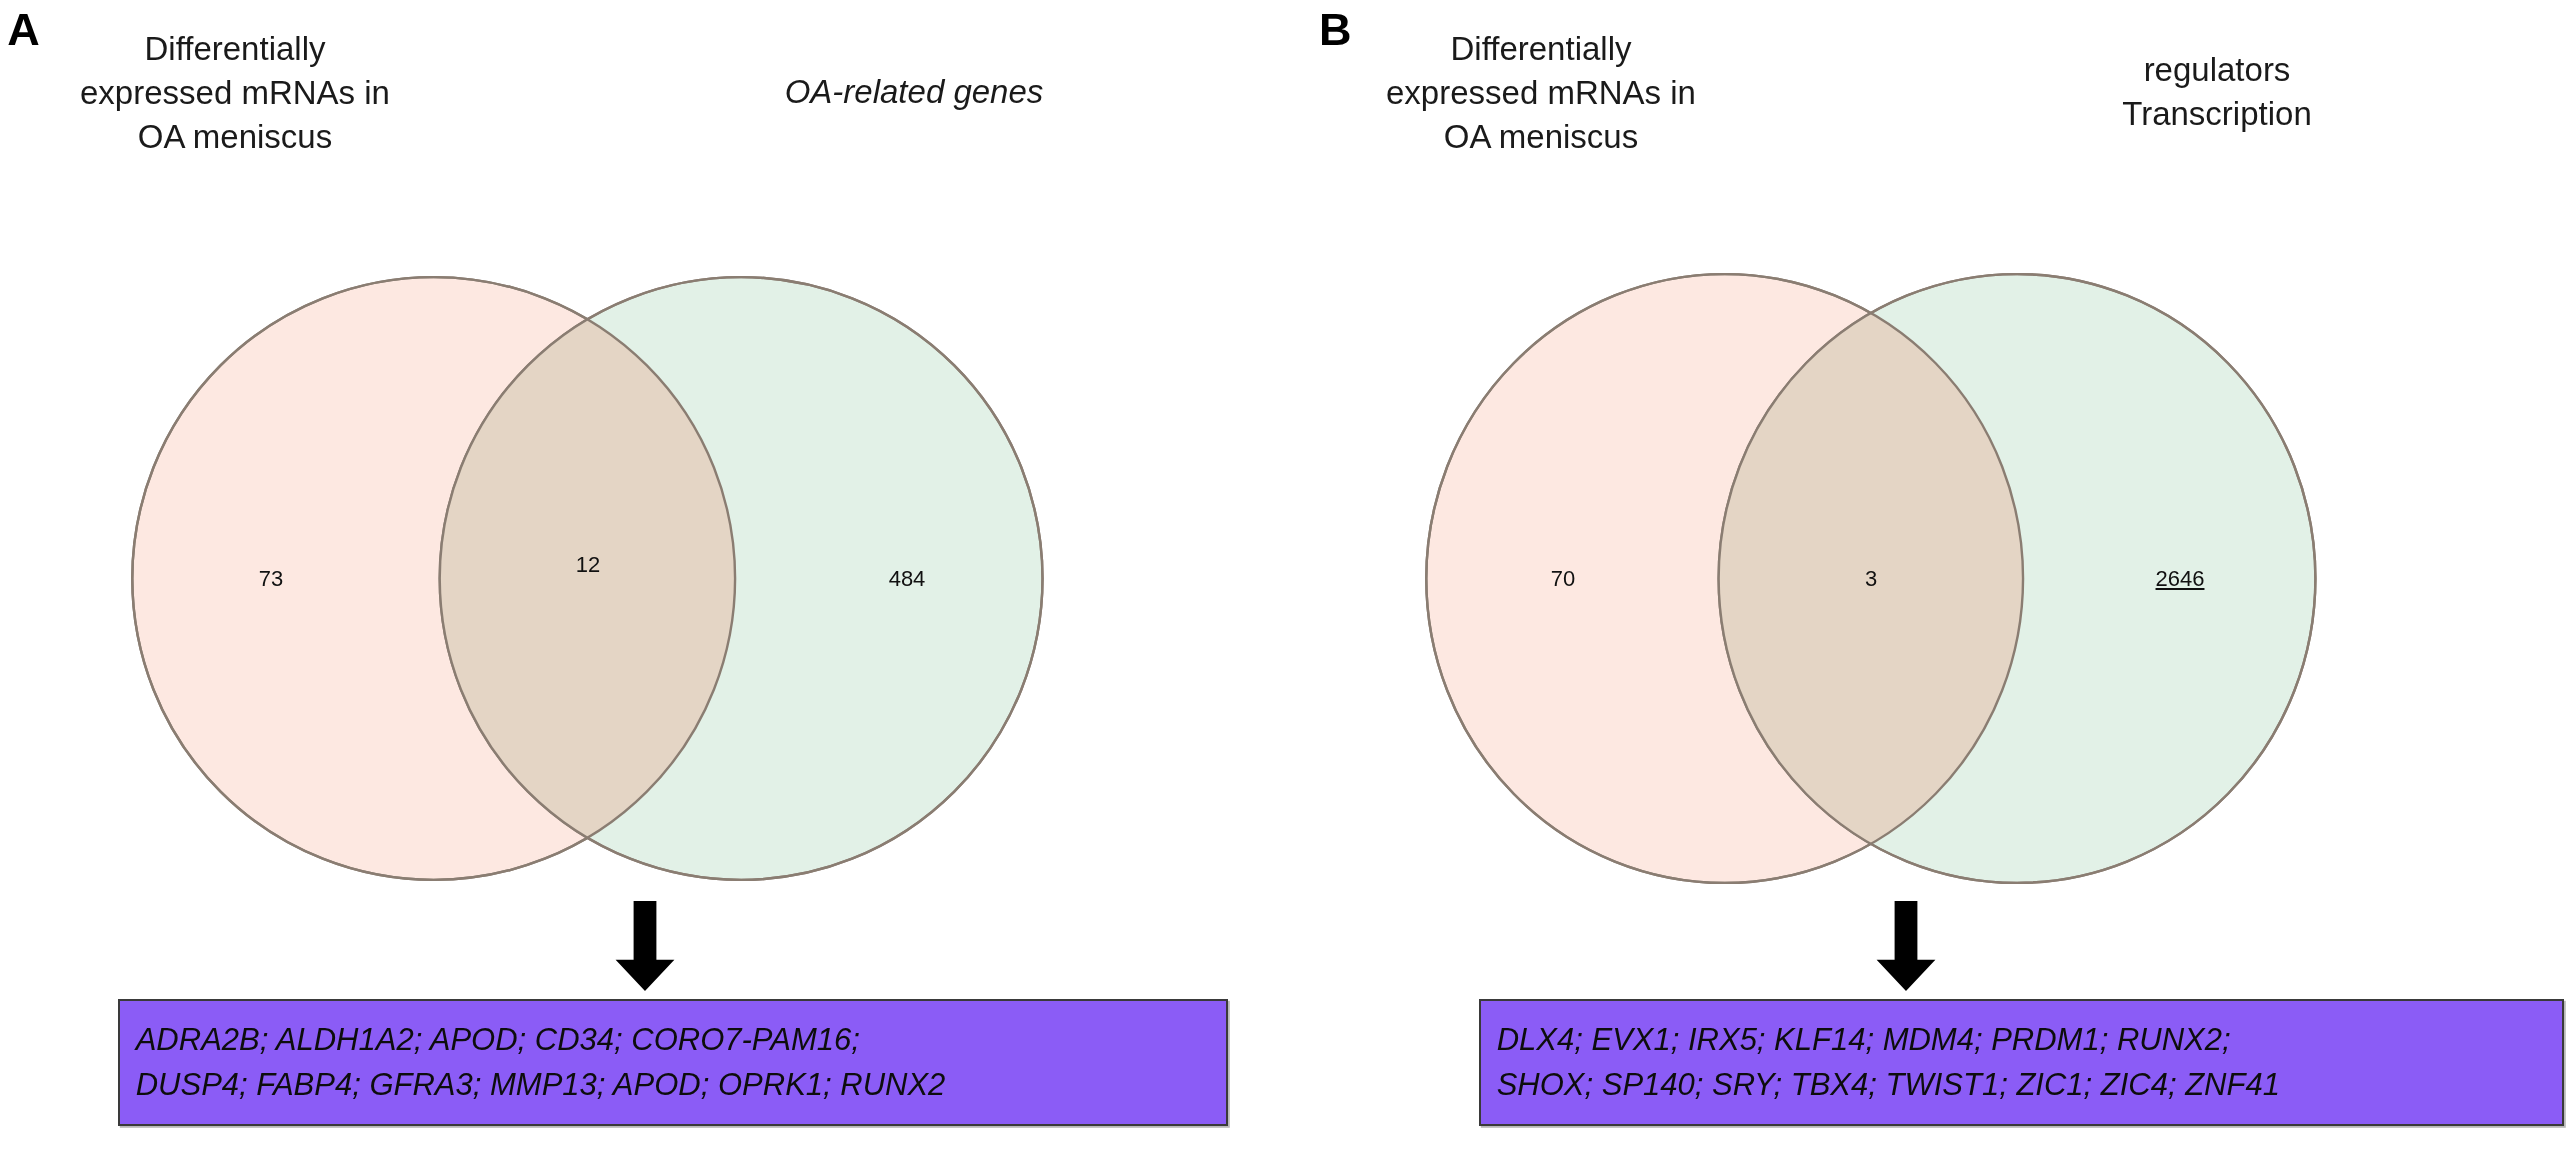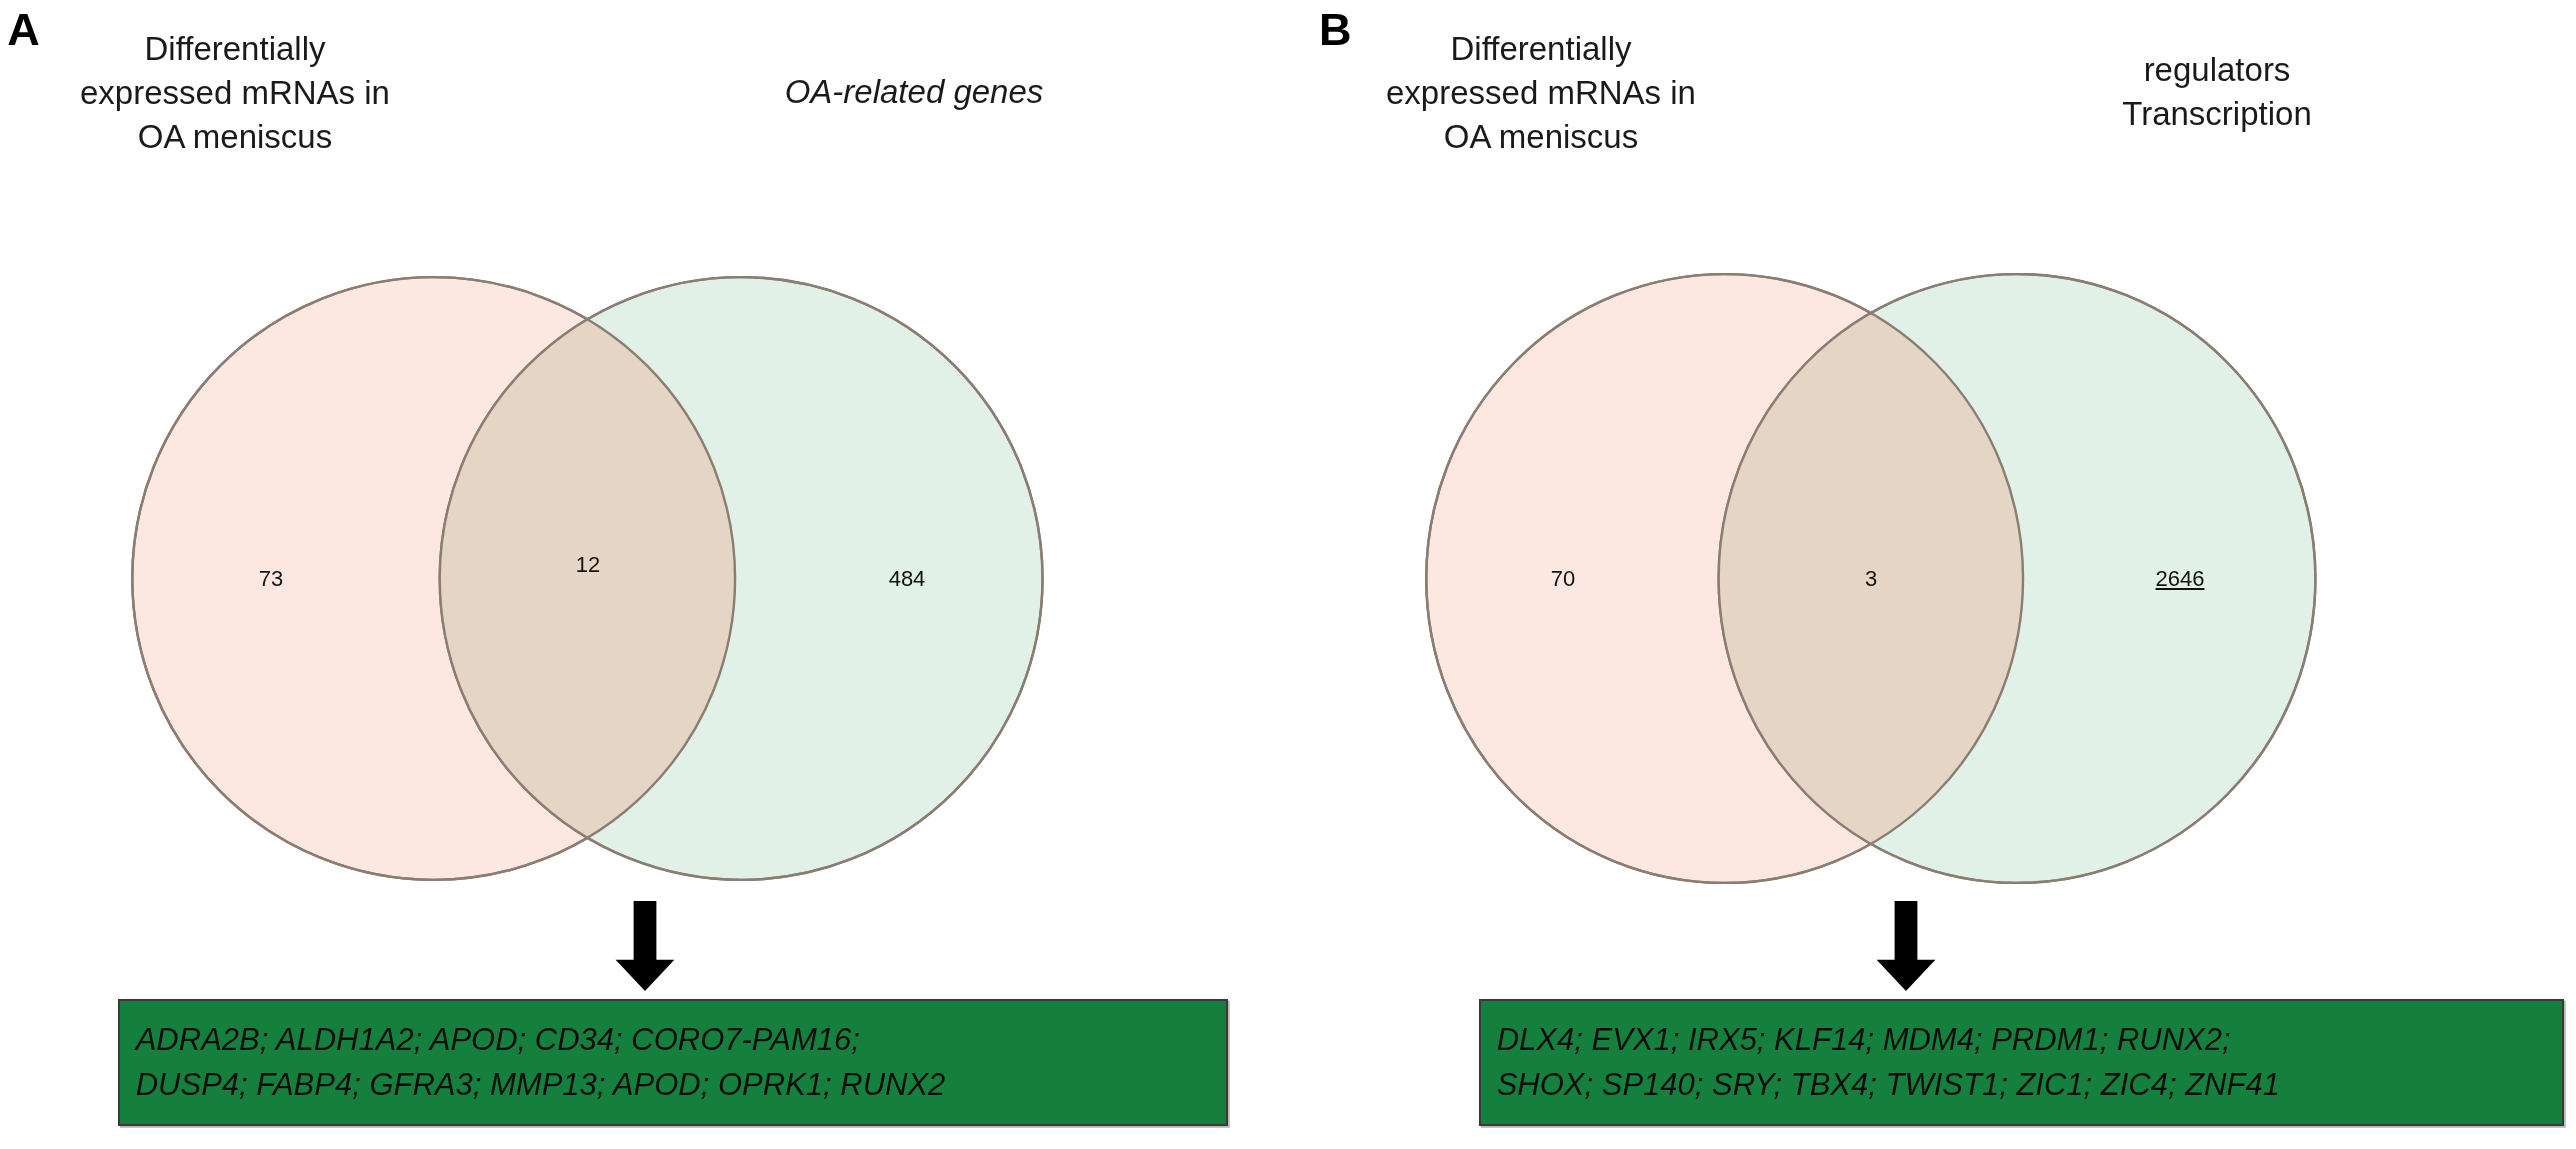--- a/index.html
+++ b/index.html
@@ -53,21 +53,21 @@
     line-height: 1;
     color: #111111;
     text-align: center;
     transform: translate(-50%, -50%);
     white-space: nowrap;
   }
 
   .gene-box {
     position: absolute;
     border: 2.4px solid #3a3a3a;
-    background: #15803d;
+    background: #8b5cf6;
     box-sizing: border-box;
     box-shadow: 1.8px 1.8px 0 0 #b9b9b9;
     display: flex;
     flex-direction: column;
     justify-content: center;
   }
   .gene-line {
     font-style: italic;
     font-size: 31px;
     line-height: 1.45;

